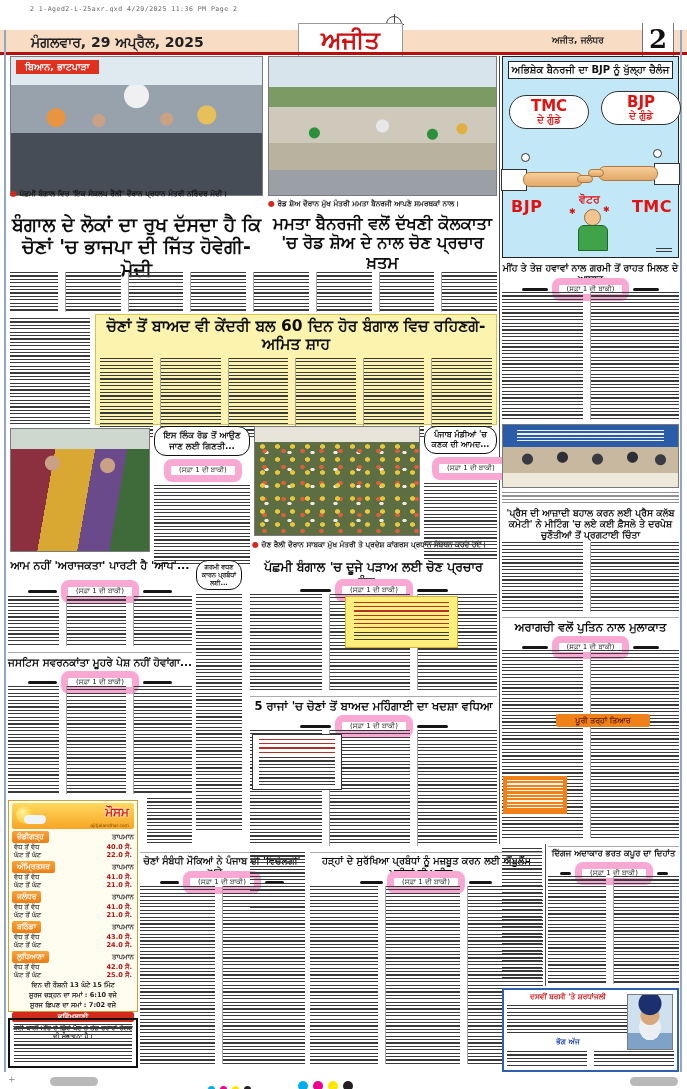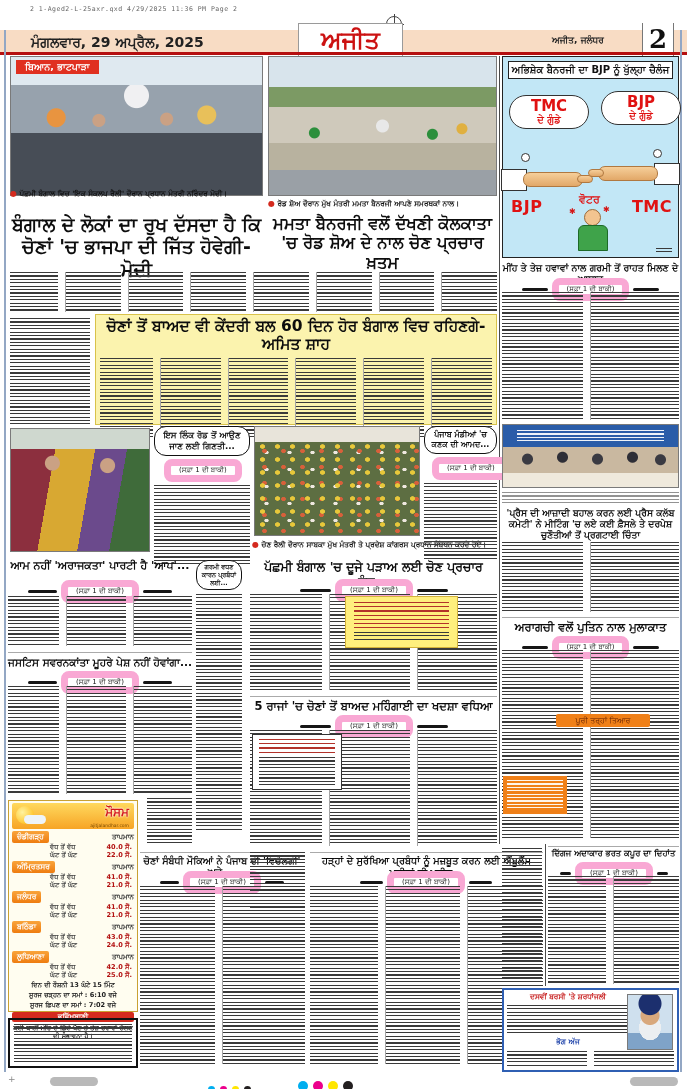--- a/index.html
+++ b/index.html
@@ -29,21 +29,21 @@
   .wx-sun{position:absolute;left:4px;top:3px;width:18px;height:18px;border-radius:50%;
           background:radial-gradient(circle at 35% 35%,#fff3a0,#ffb400);}
   .wx-cloud{position:absolute;left:12px;top:12px;width:22px;height:9px;border-radius:8px;background:#eef4f8;}
   .wx-logo{position:absolute;right:5px;top:2px;color:#d41616;font-weight:800;font-size:12px;
            text-shadow:0 0 2px #fff,0 0 2px #fff;}
   .wx-sub{position:absolute;right:5px;bottom:1px;font-size:4.5px;color:#7a4a00;}
   .wx-city{display:flex;justify-content:space-between;align-items:center;margin-top:2px;}
   .wx-chip{background:linear-gradient(#f9a43b,#ee7c10);color:#fff;font-weight:bold;font-size:7.5px;
            padding:1px 5px;border-radius:2px;}
   .wx-tlab{font-size:7px;font-weight:bold;color:#333;}
-  .wx-line{display:flex;justify-content:space-between;font-size:6.6px;font-weight:bold;color:#444;padding:0 2px;margin-left:36px;}
+  .wx-line{display:flex;justify-content:space-between;font-size:6.6px;font-weight:bold;color:#444;padding:0 2px;}
   .wx-val{color:#b31212;}
   .wx-info{font-size:6.6px;font-weight:bold;text-align:center;color:#222;margin-top:2px;}
   .wx-fhead{background:#d42a1e;color:#fff;text-align:center;font-size:7.5px;font-weight:bold;border-radius:2px;margin-top:3px;}
   
   .cartoon{border:1.4px solid #222;background:#c2e7f6;}
   .ct-title{margin:4px 5px;border:1.2px solid #222;background:#fff;font-weight:bold;font-size:10px;
             text-align:center;padding:2px 1px;line-height:1.15;}
   .bubble{position:absolute;background:#fff;border:1.6px solid #333;border-radius:18px;text-align:center;padding:3px 4px;}
   .puff{position:absolute;width:7px;height:7px;border-radius:50%;background:#fff;border:1.4px solid #333;}
   .bub-org{color:#e01212;font-weight:800;font-size:15px;line-height:1;}
@@ -51,21 +51,21 @@
   .arm{position:absolute;height:13px;background:linear-gradient(#f6cf9a,#e2a868);border-radius:7px;border:1px solid #b07840;}
   .sleeve{position:absolute;width:24px;height:20px;background:#fff;border:1.2px solid #333;}
   .hand-label{position:absolute;color:#e01212;font-weight:800;font-size:16px;letter-spacing:.5px;}
   .voter{position:absolute;color:#e01212;font-weight:800;font-size:11px;}
   .man-head{position:absolute;width:15px;height:15px;border-radius:50%;background:#f2c490;border:1px solid #9a6a3a;}
   .man-body{position:absolute;width:28px;height:24px;background:#3fa34a;border:1px solid #1d6a28;border-radius:6px 6px 0 0;}
   .spark{position:absolute;color:#d41616;font-size:8px;font-weight:bold;}
   
   .ad{border:2px solid #2f5fb3;background:#fff;}
   .ad-red{color:#c61a1a;font-weight:bold;font-size:7.4px;text-align:center;line-height:1.2;}
-  .orange-kick{background:#f08018;color:#5a1a00;font-weight:normal;font-size:7.8px;text-align:center;line-height:13px;border-radius:2px;}
+  .orange-kick{background:#f08018;color:#5a1a00;font-weight:bold;font-size:7.8px;text-align:center;line-height:13px;border-radius:2px;}
   .dot{display:inline-block;border-radius:50%;}
   .regmark{position:absolute;width:14px;height:14px;border:1px solid #444;border-radius:50%;}
   .regmark::before{content:"";position:absolute;left:50%;top:-3px;bottom:-3px;width:1px;background:#444;}
   .regmark::after{content:"";position:absolute;top:50%;left:-3px;right:-3px;height:1px;background:#444;}
   .fineprint{font-size:6.5px;color:#666;font-family:"DejaVu Sans Mono",monospace;letter-spacing:.5px;}
 </style>
 </head>
 <body>
 
 <div class="page">

